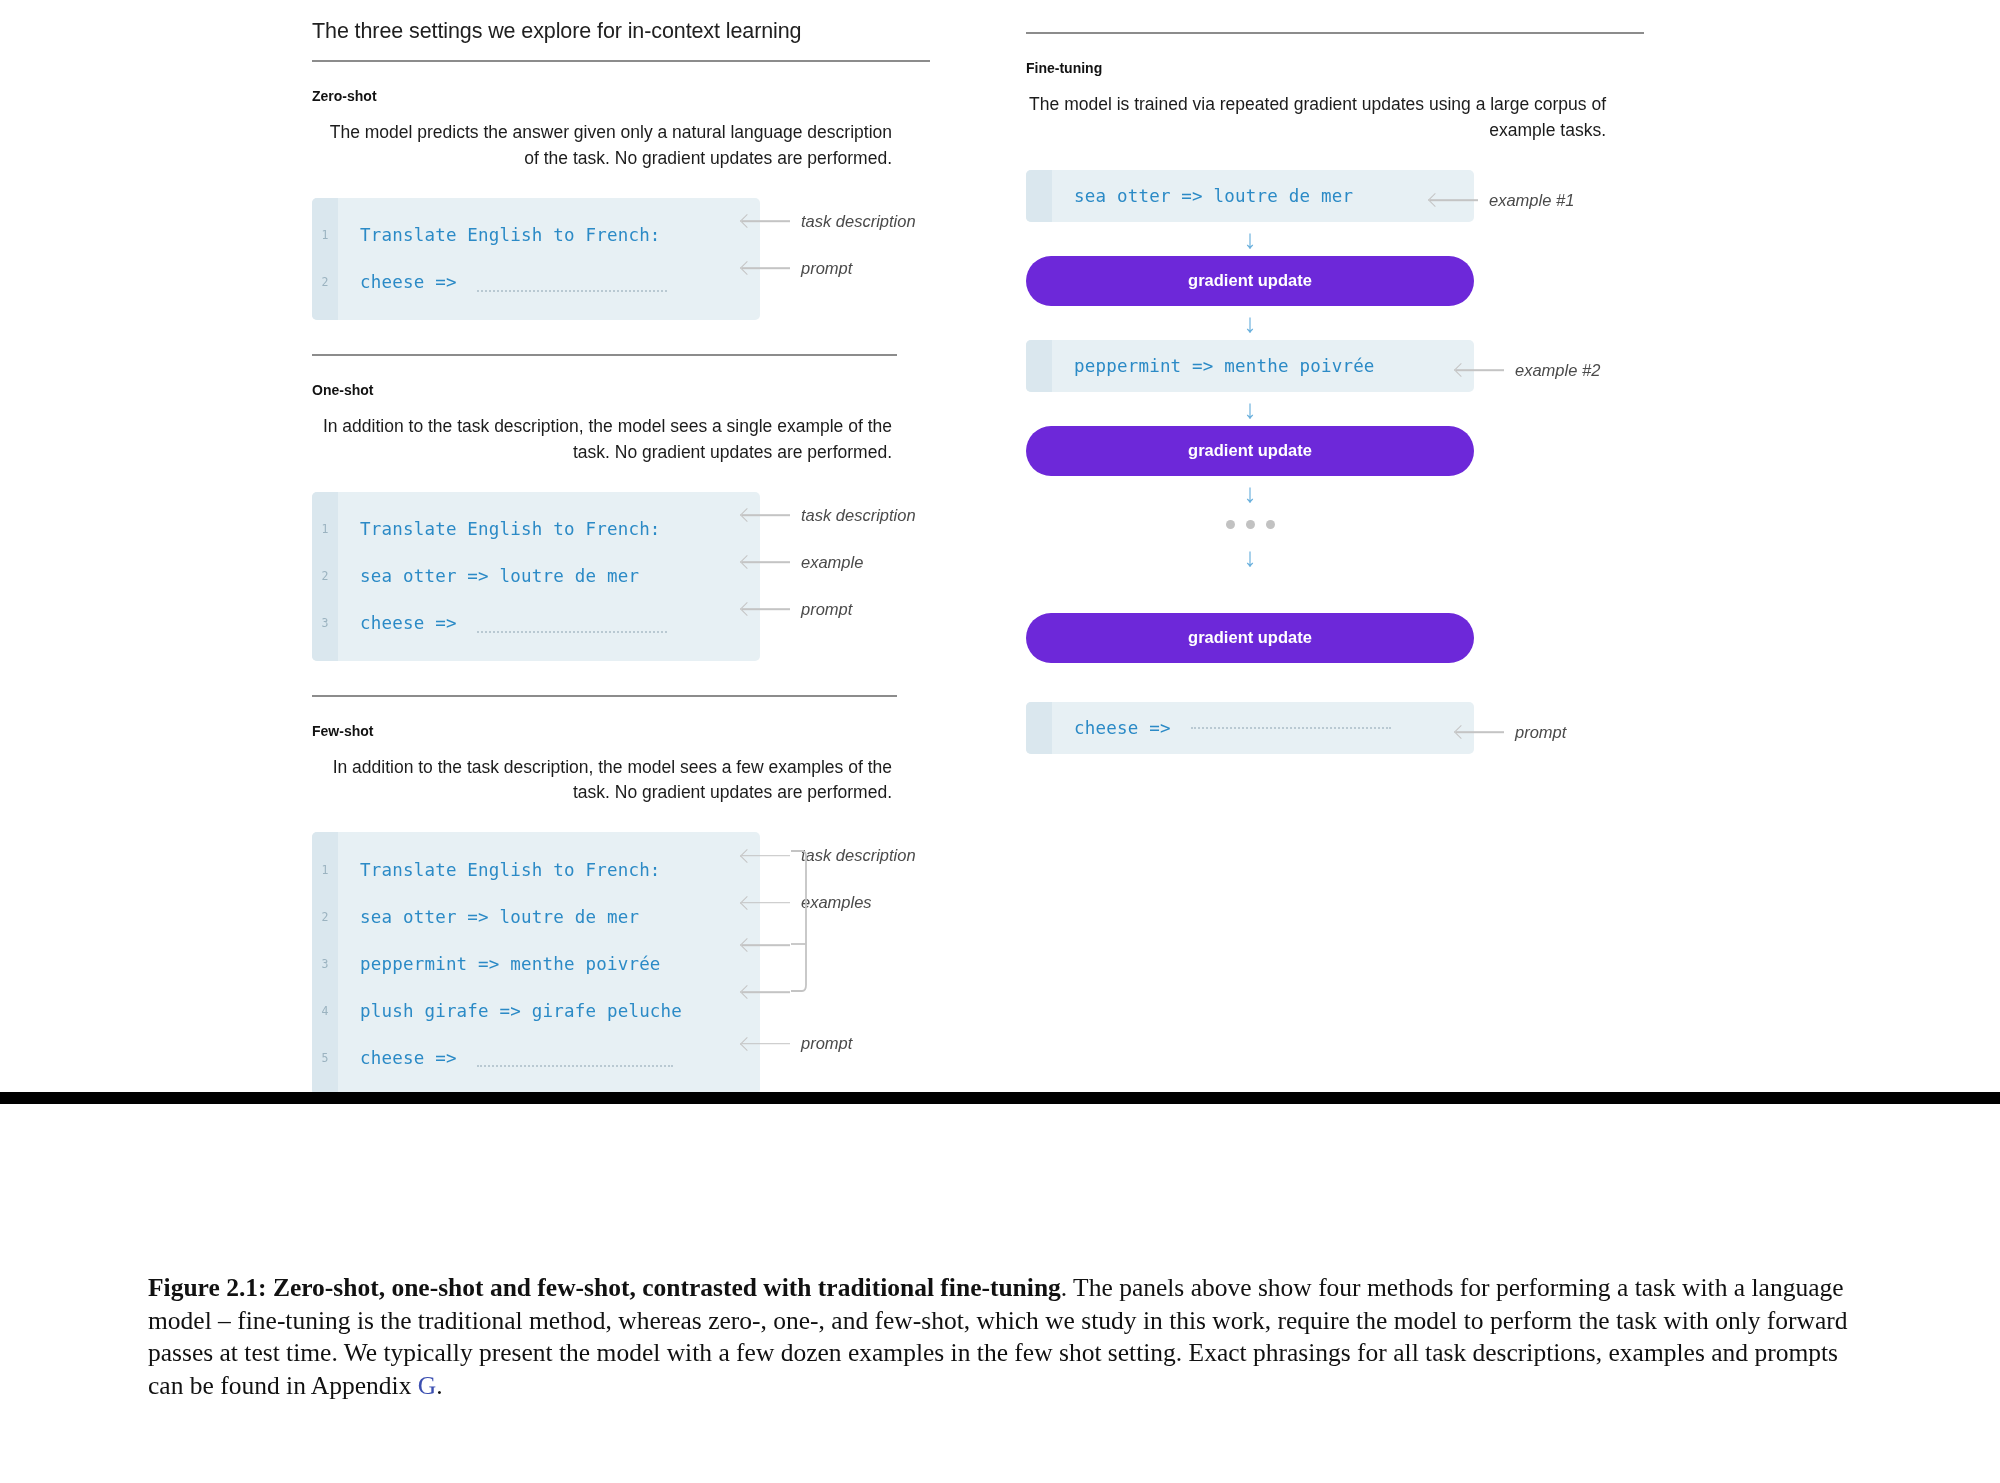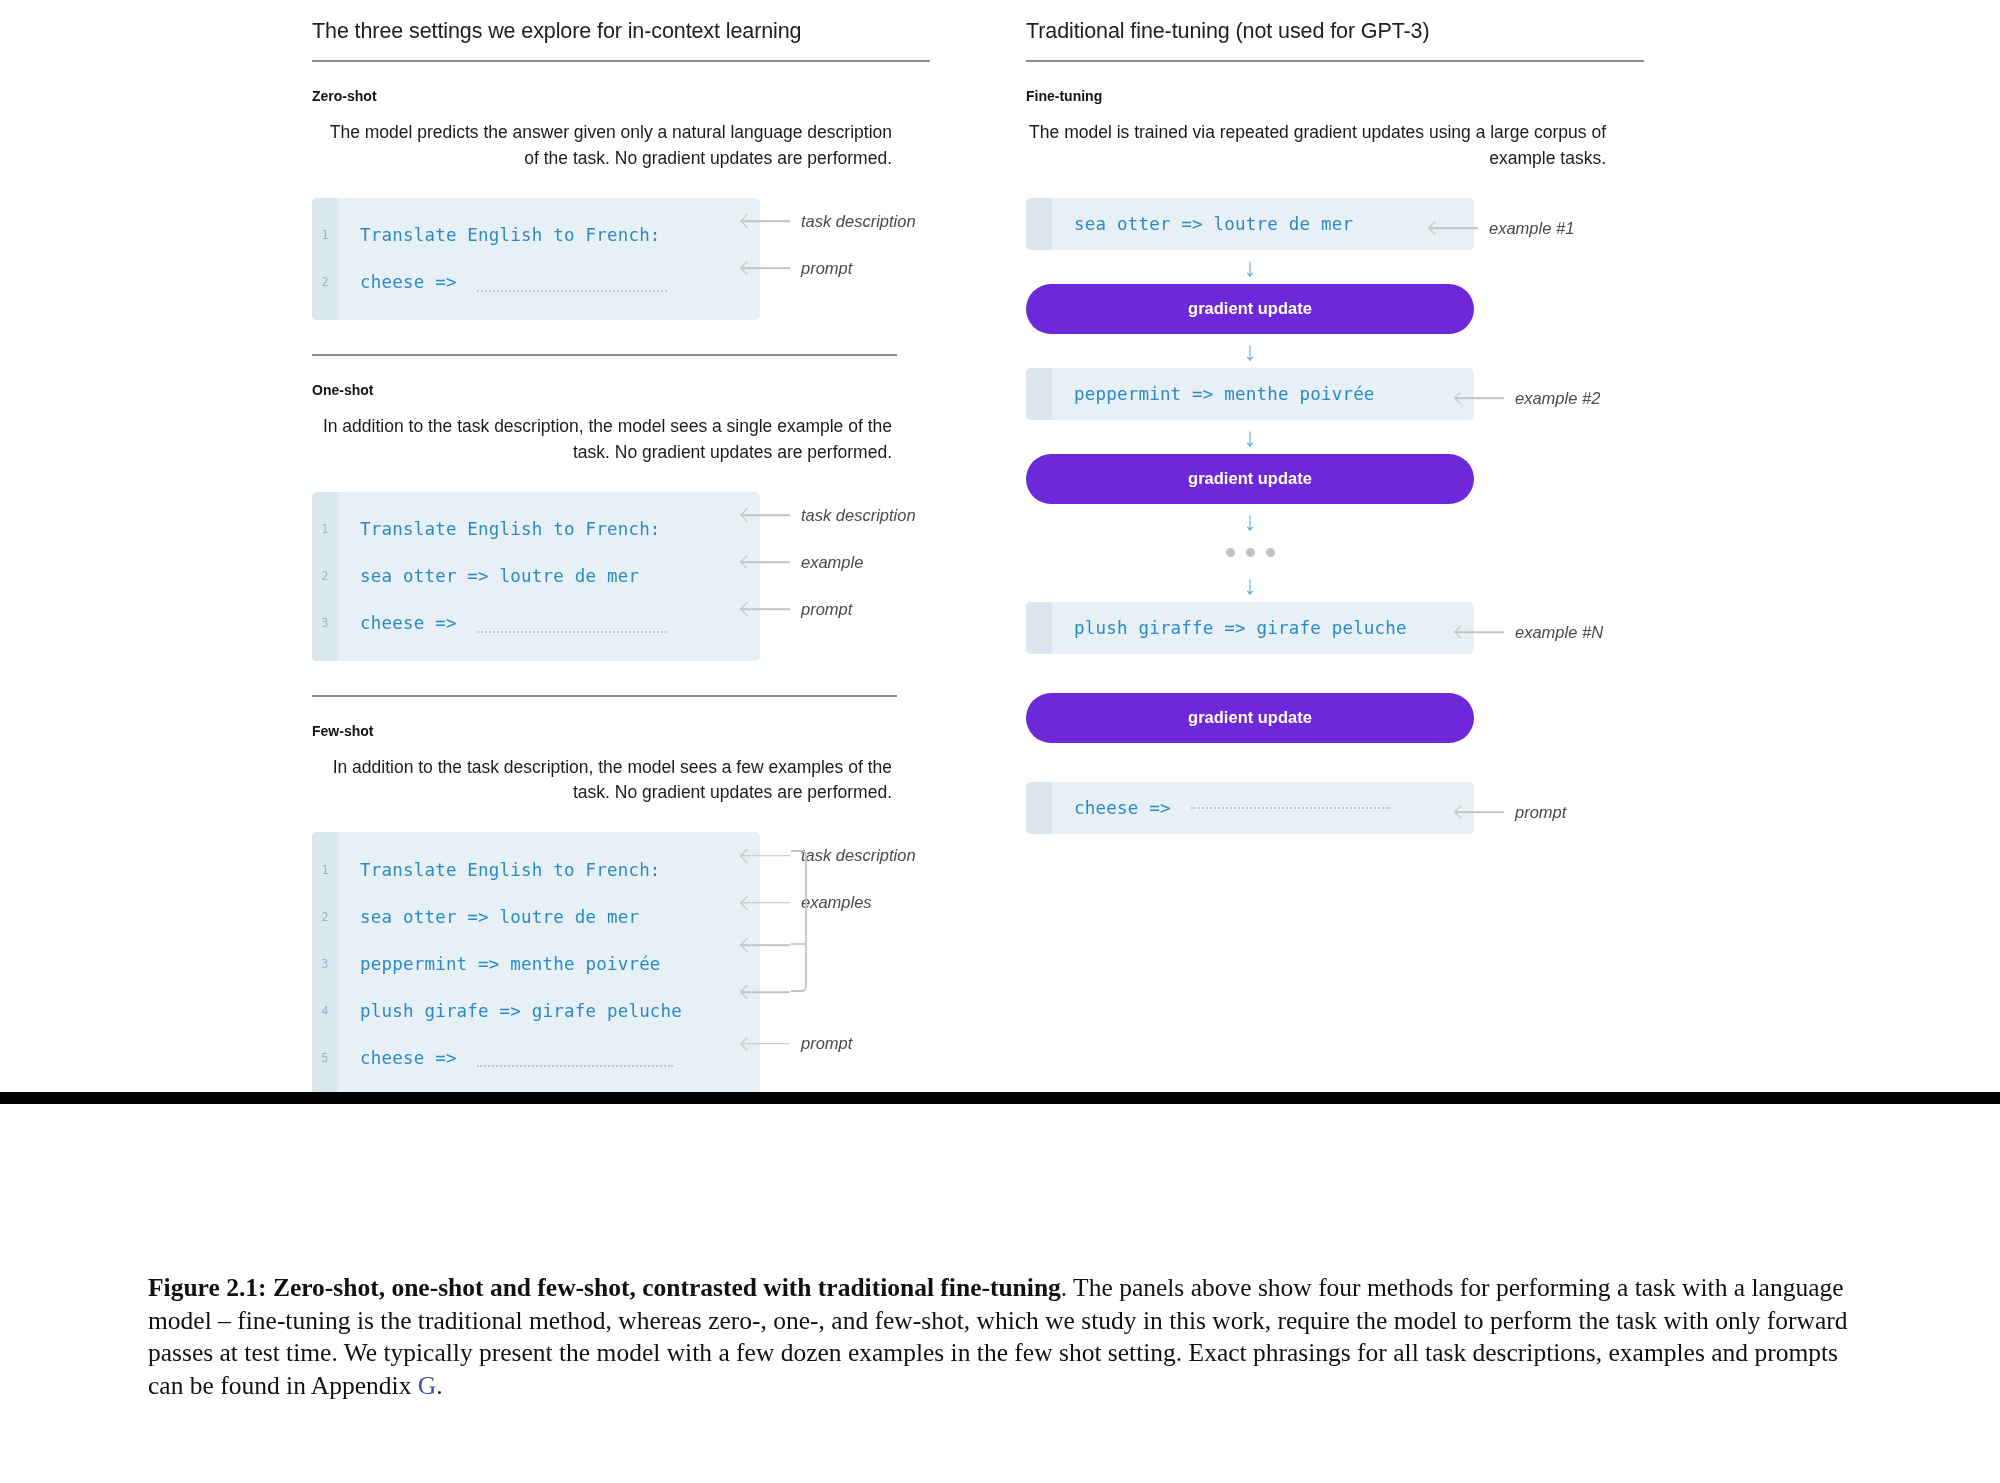--- a/index.html
+++ b/index.html
@@ -391,21 +391,20 @@
               <path d="M 1 5 L 12 5 Q 16 5 16 11 L 16 139 Q 16 145 12 145 L 1 145" fill="none" stroke="#c4c4c4" stroke-width="1.8"></path>
               <path d="M 16 98 L 1 98" fill="none" stroke="#c4c4c4" stroke-width="1.8"></path>
             </svg>
           </div>
         </div>
       </div>
     </div>
 
     <div class="col col-right">
 
-      <div class="col-title">Traditional fine-tuning (not used for GPT-3)</div>
       <div class="col-rule"></div>
 
       <div class="section">
         <div class="section-title">Fine-tuning</div>
         <div class="section-desc">The model is trained via repeated gradient updates using a large corpus of example tasks.</div>
 
         <div class="ft-stack">
 
           <div class="ft-row">
             <div class="ft-code">
@@ -444,31 +443,20 @@
           <div class="down-arrow">↓</div>
 
           <div class="dots-row">
             <span class="dot"></span>
             <span class="dot"></span>
             <span class="dot"></span>
           </div>
 
           <div class="down-arrow">↓</div>
 
-          <div class="ft-row">
-            <div class="ft-code">
-              <div class="ft-gutter"></div>
-              <span class="code-ln">1</span>
-              <span class="code-txt">plush giraffe =&gt; girafe peluche</span>
-            </div>
-            <div class="anno" style="left:430px; top:21px;">
-              <span class="anno-arrow"></span>
-              <span class="anno-label">example #N</span>
-            </div>
-          </div>
 
           <div style="height:39px;"></div>
 
           <button class="grad-btn">gradient update</button>
 
           <div style="height:39px;"></div>
 
           <div class="ft-row">
             <div class="ft-code">
               <div class="ft-gutter"></div>

